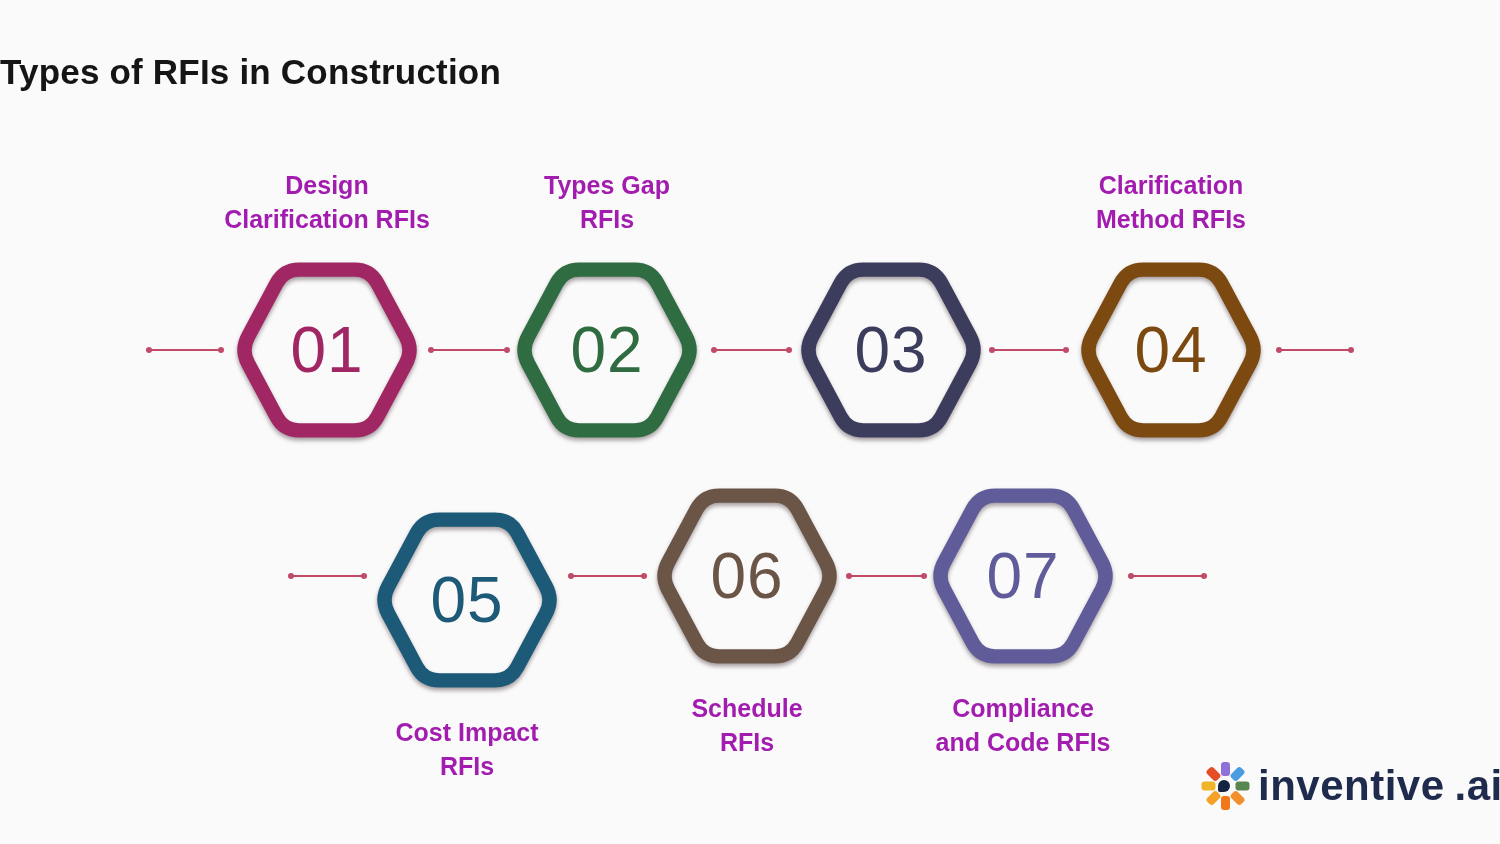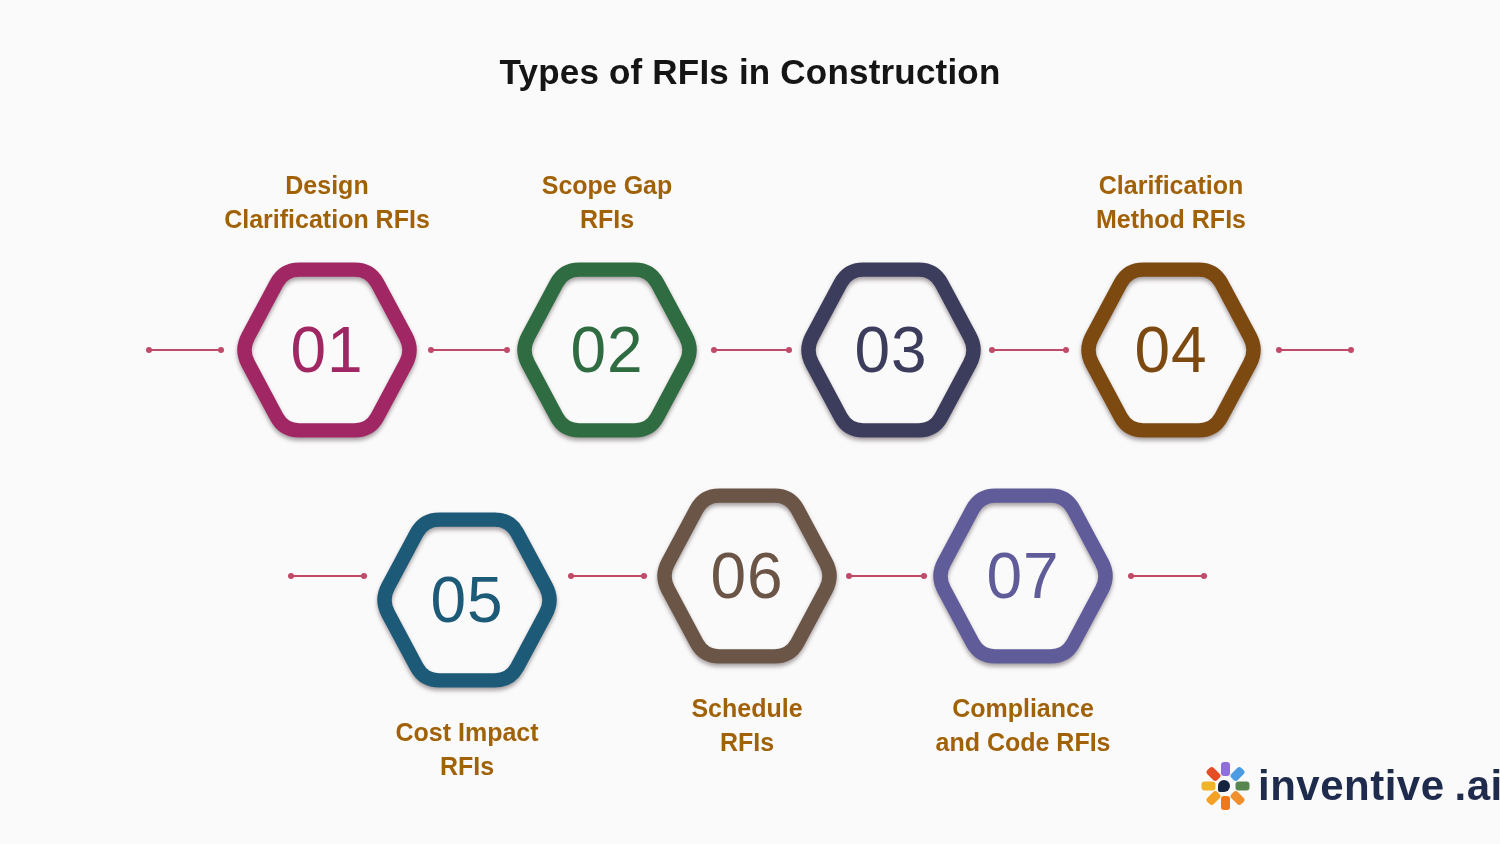--- a/index.html
+++ b/index.html
@@ -12,21 +12,20 @@
     width:1500px;
     height:844px;
     background:#FBFAFA;
     overflow:hidden;
   }
   .title{
     position:absolute;
     top:52px;
     left:0;
     width:100%;
-    text-align:center;
     font-size:35px;
     font-weight:bold;
     color:#151515;
     letter-spacing:0.2px;
   }
   .hex-item{
     position:absolute;
     width:192px;
     height:180px;
   }
@@ -56,21 +55,21 @@
     color:var(--c);
     letter-spacing:1px;
   }
   .hex-label{
     position:absolute;
     left:-79px;
     width:350px;
     text-align:center;
     font-size:25px;
     font-weight:bold;
-    color:#a16207;
+    color:#a21caf;
     line-height:34px;
   }
   .hex-label.above{ top:-92px; }
   .hex-label.below{ top:205px; }
   .connector{
     position:absolute;
     height:2px;
     background:var(--connector);
   }
   .connector::before,
@@ -142,21 +141,21 @@
     <div class="hex-wrap">
       <svg viewBox="0 0 200 188">
         <path d="M 100,10 L 129,10 Q 145,10 152.6,24.1 L 182.4,79.9 Q 190,94 182.4,108.1 L 152.6,163.9 Q 145,178 129,178 L 71,178 Q 55,178 47.4,163.9 L 17.6,108.1 Q 10,94 17.6,79.9 L 47.4,24.1 Q 55,10 71,10 Z" fill="none" stroke="currentColor" stroke-width="15" stroke-linejoin="round"></path>
       </svg>
       <div class="hex-num">01</div>
     </div>
   </div>
 
   <div class="hex-item" style="left: 511px; top: 260px; --c: #2F6C41;">
     <div class="hex-label above">
-      <span>Scope Gap</span><br>
+      <span>Types Gap</span><br>
       <span>RFIs</span>
     </div>
     <div class="hex-wrap">
       <svg viewBox="0 0 200 188">
         <path d="M 100,10 L 129,10 Q 145,10 152.6,24.1 L 182.4,79.9 Q 190,94 182.4,108.1 L 152.6,163.9 Q 145,178 129,178 L 71,178 Q 55,178 47.4,163.9 L 17.6,108.1 Q 10,94 17.6,79.9 L 47.4,24.1 Q 55,10 71,10 Z" fill="none" stroke="currentColor" stroke-width="15" stroke-linejoin="round"></path>
       </svg>
       <div class="hex-num">02</div>
     </div>
   </div>
 

